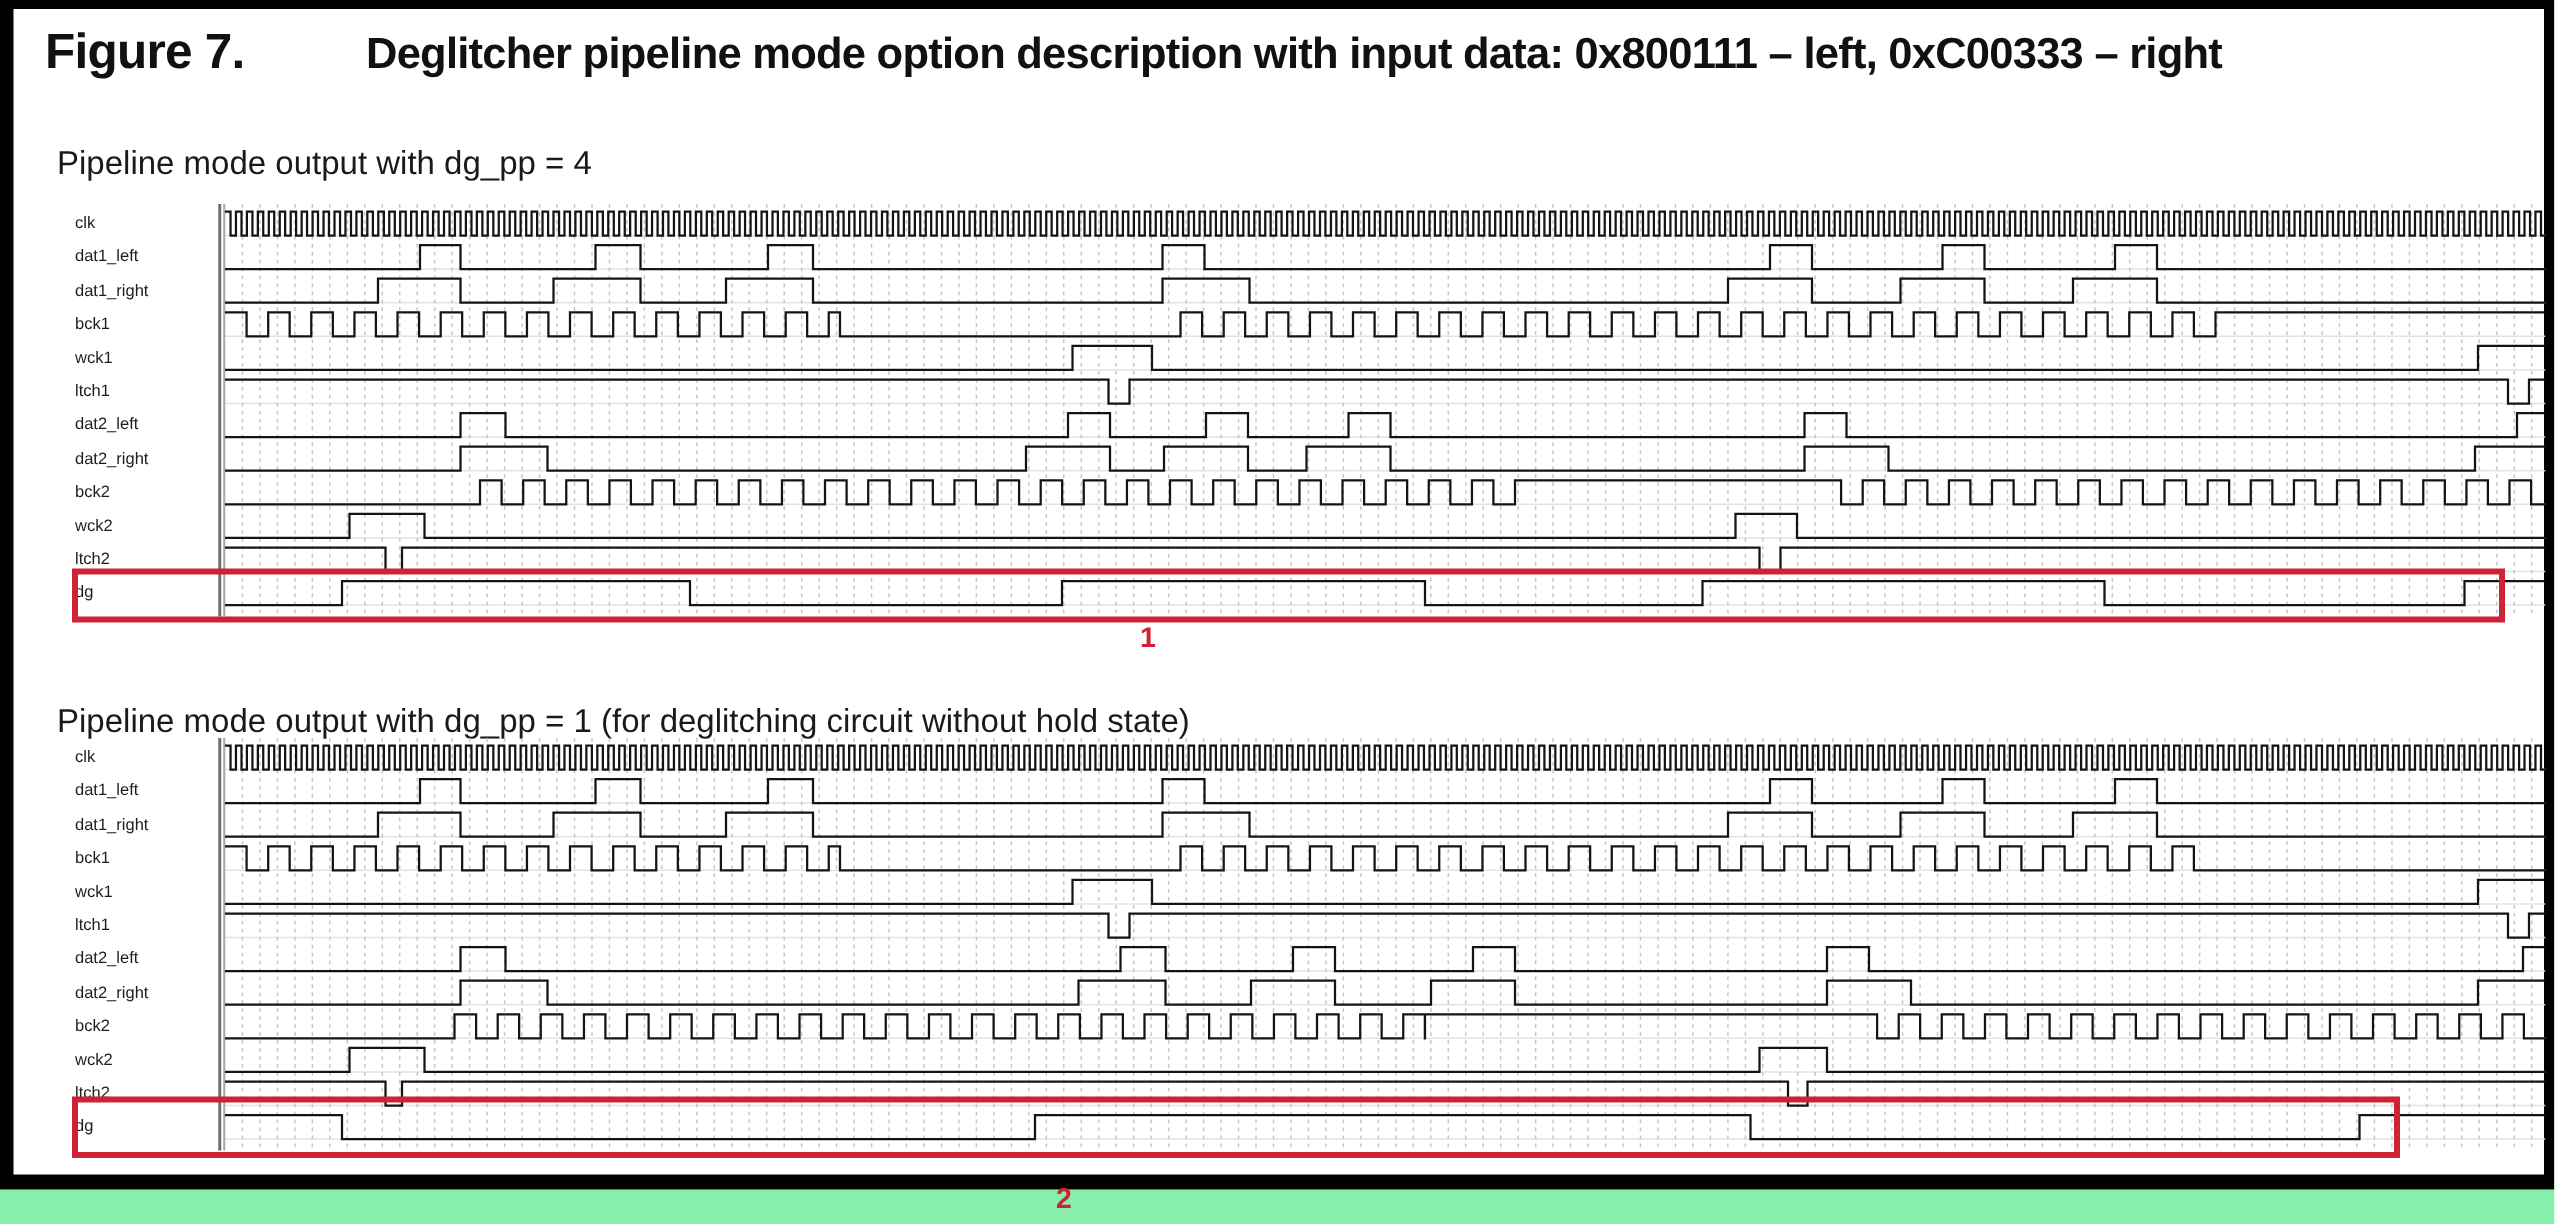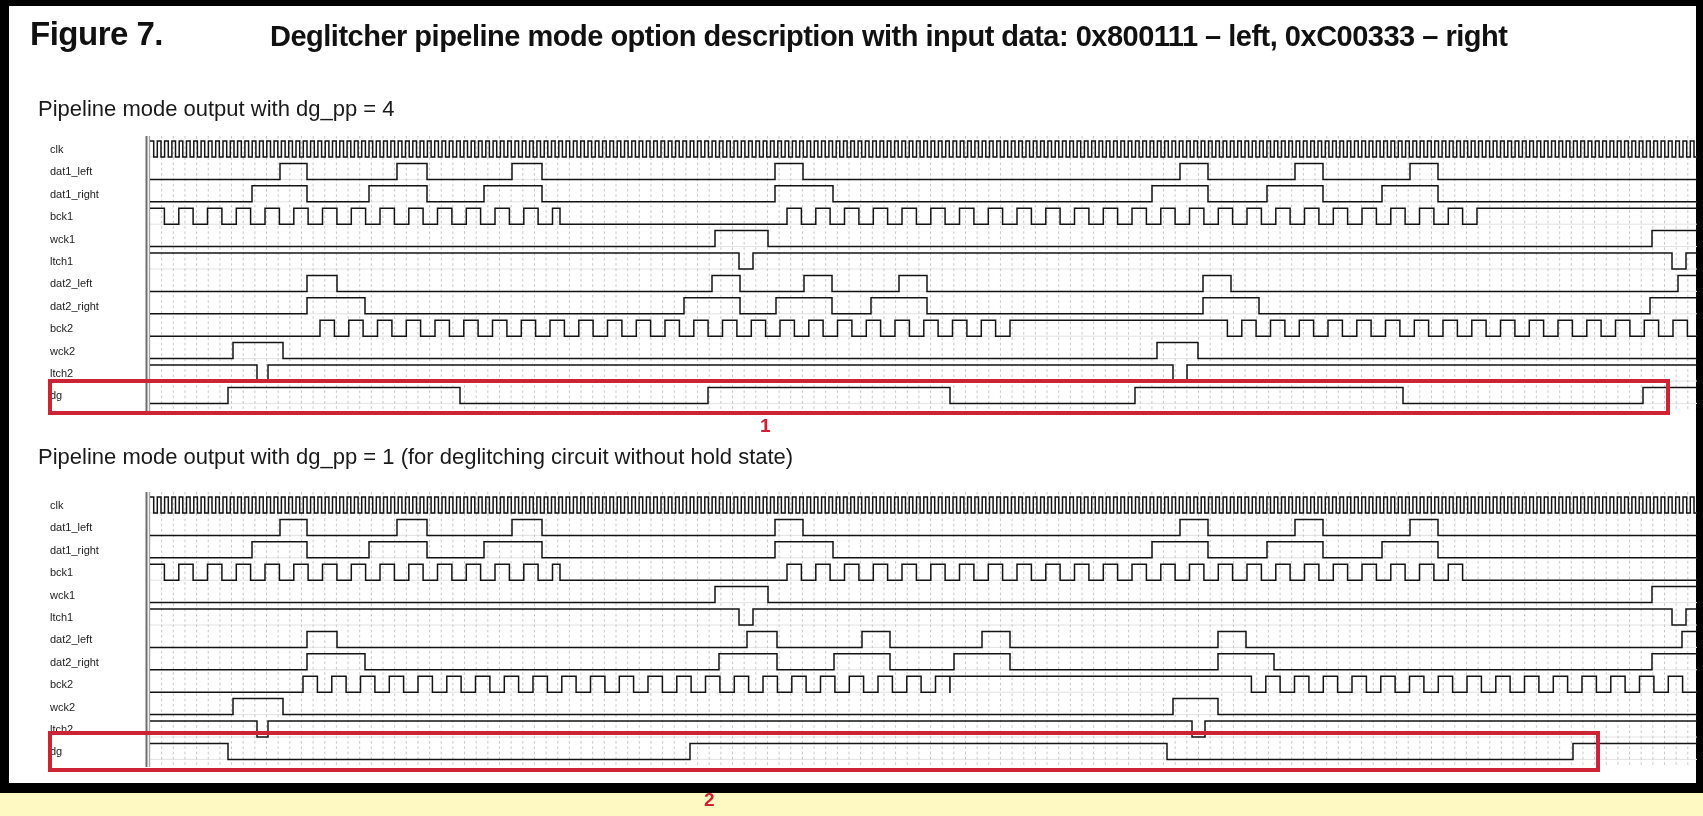--- a/index.html
+++ b/index.html
@@ -1,25 +1,25 @@
 <!DOCTYPE html>
 <html><head>
 <meta charset="utf-8">
 <style>
   html,body{margin:0;padding:0;background:#ffffff;}
-  .page{position:relative;width:1703px;height:816px;background:#fef9c3;overflow:hidden;
+  .page{position:relative;width:1703px;height:816px;background:#86efac;overflow:hidden;
         font-family:"Liberation Sans","DejaVu Sans",sans-serif;color:#111;}
   .frame{position:absolute;left:0;top:0;width:1703px;height:793px;box-sizing:border-box;
          border:6px solid #000;border-left-width:9px;border-right-width:7px;border-bottom-width:10px;
          background:#fff;}
   .fig-label{position:absolute;left:30px;top:15px;font-size:33px;font-weight:bold;letter-spacing:-0.5px;}
-  .fig-title{position:absolute;left:270px;top:20px;font-size:29px;font-weight:bold;letter-spacing:-0.5px;white-space:nowrap;}
+  .fig-title{position:absolute;left:244px;top:20px;font-size:29px;font-weight:bold;letter-spacing:-0.5px;white-space:nowrap;}
   .subtitle{position:absolute;left:38px;margin:0;font-size:22px;font-weight:normal;color:#1a1a1a;white-space:nowrap;}
   .subtitle.s0{top:96px;}
-  .subtitle.s1{top:444px;}
+  .subtitle.s1{top:468px;}
   .wave{position:absolute;left:145px;}
   .wave.w0{top:133px;}
   .wave.w1{top:489px;}
   .sig-label{position:absolute;left:50px;width:92px;font-size:11px;line-height:13px;color:#1c1c1c;}
   .hlbox{position:absolute;border:4px solid #cd2335;background:transparent;}
   .hlbox.h0{left:48px;top:379px;width:1614px;height:28px;}
   .hlbox.h1{left:48px;top:731px;width:1544px;height:33px;}
   .hlnum{position:absolute;color:#cd2335;font-weight:bold;font-size:19px;line-height:19px;}
   .hlnum.n0{left:760px;top:416px;}
   .hlnum.n1{left:704px;top:790px;}

